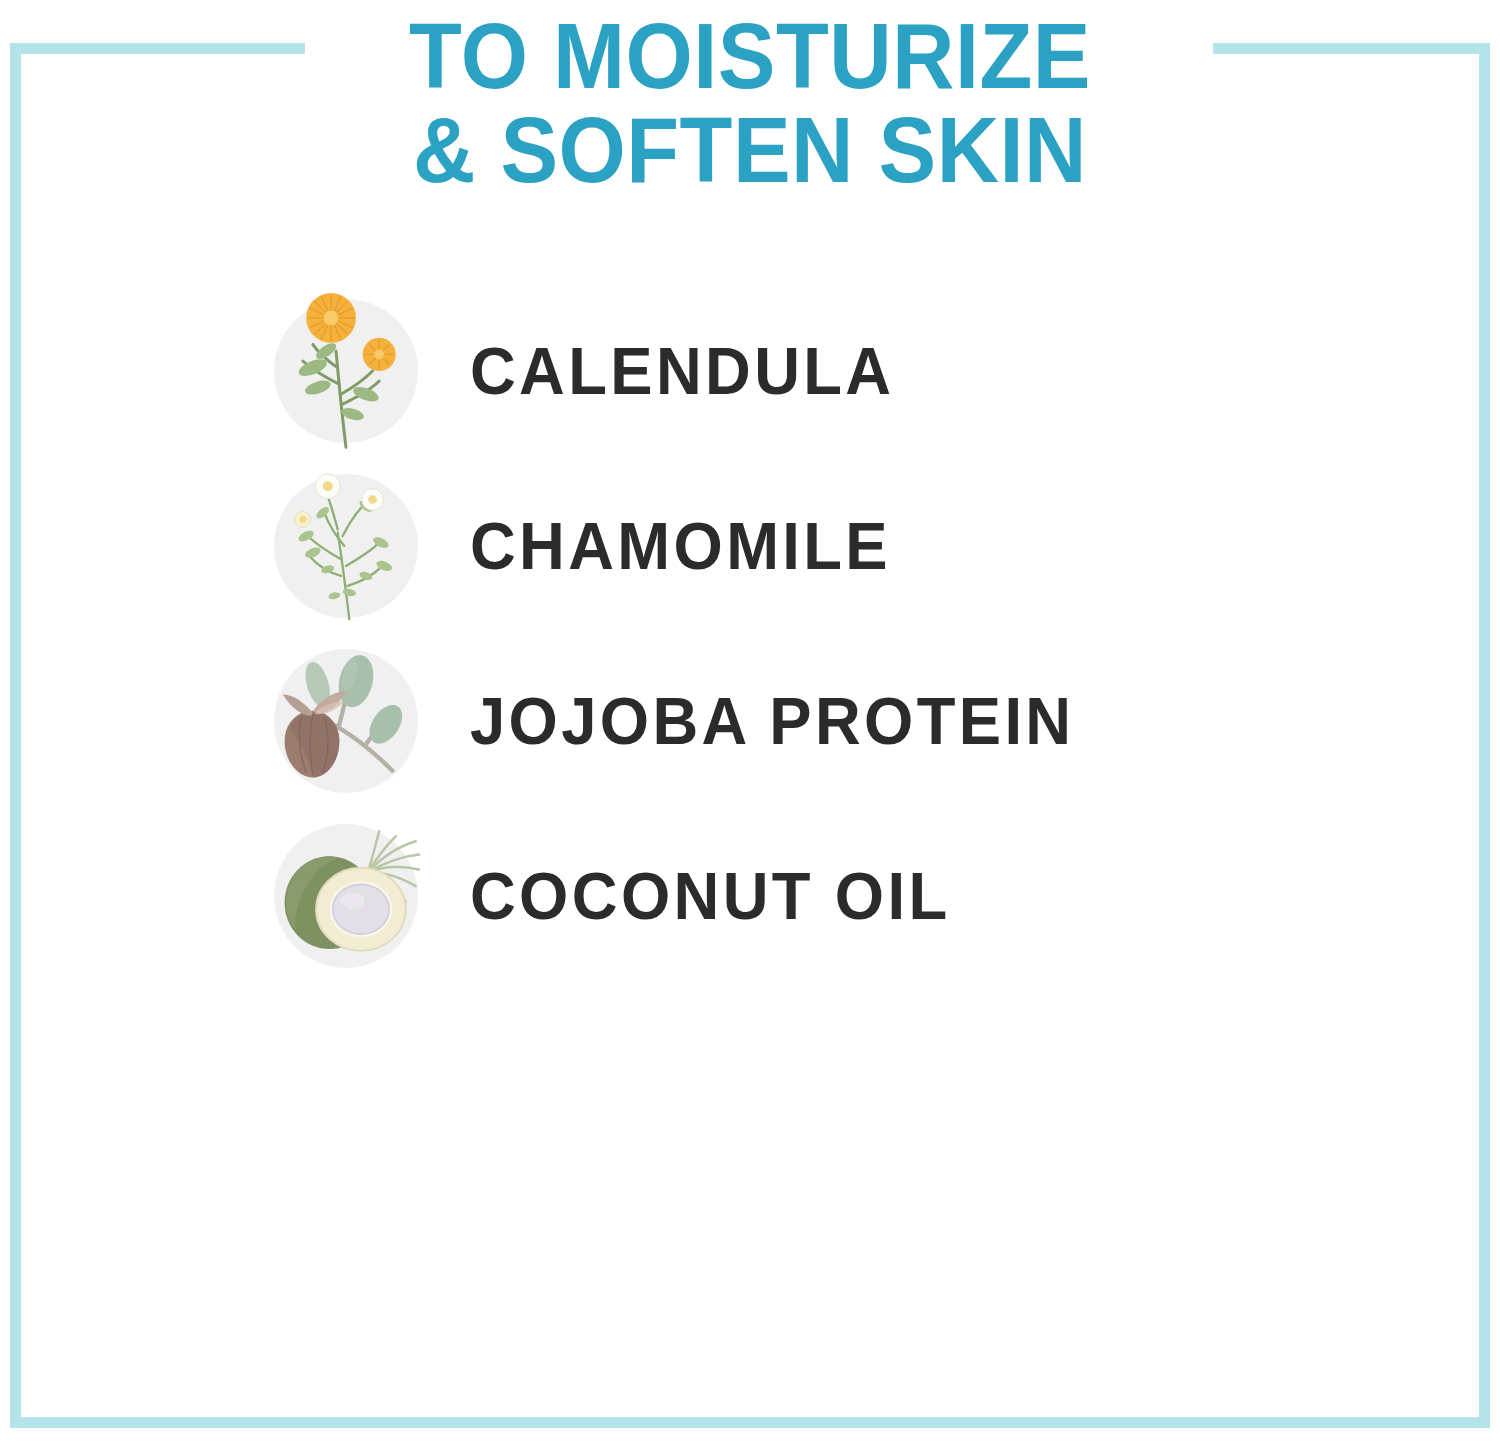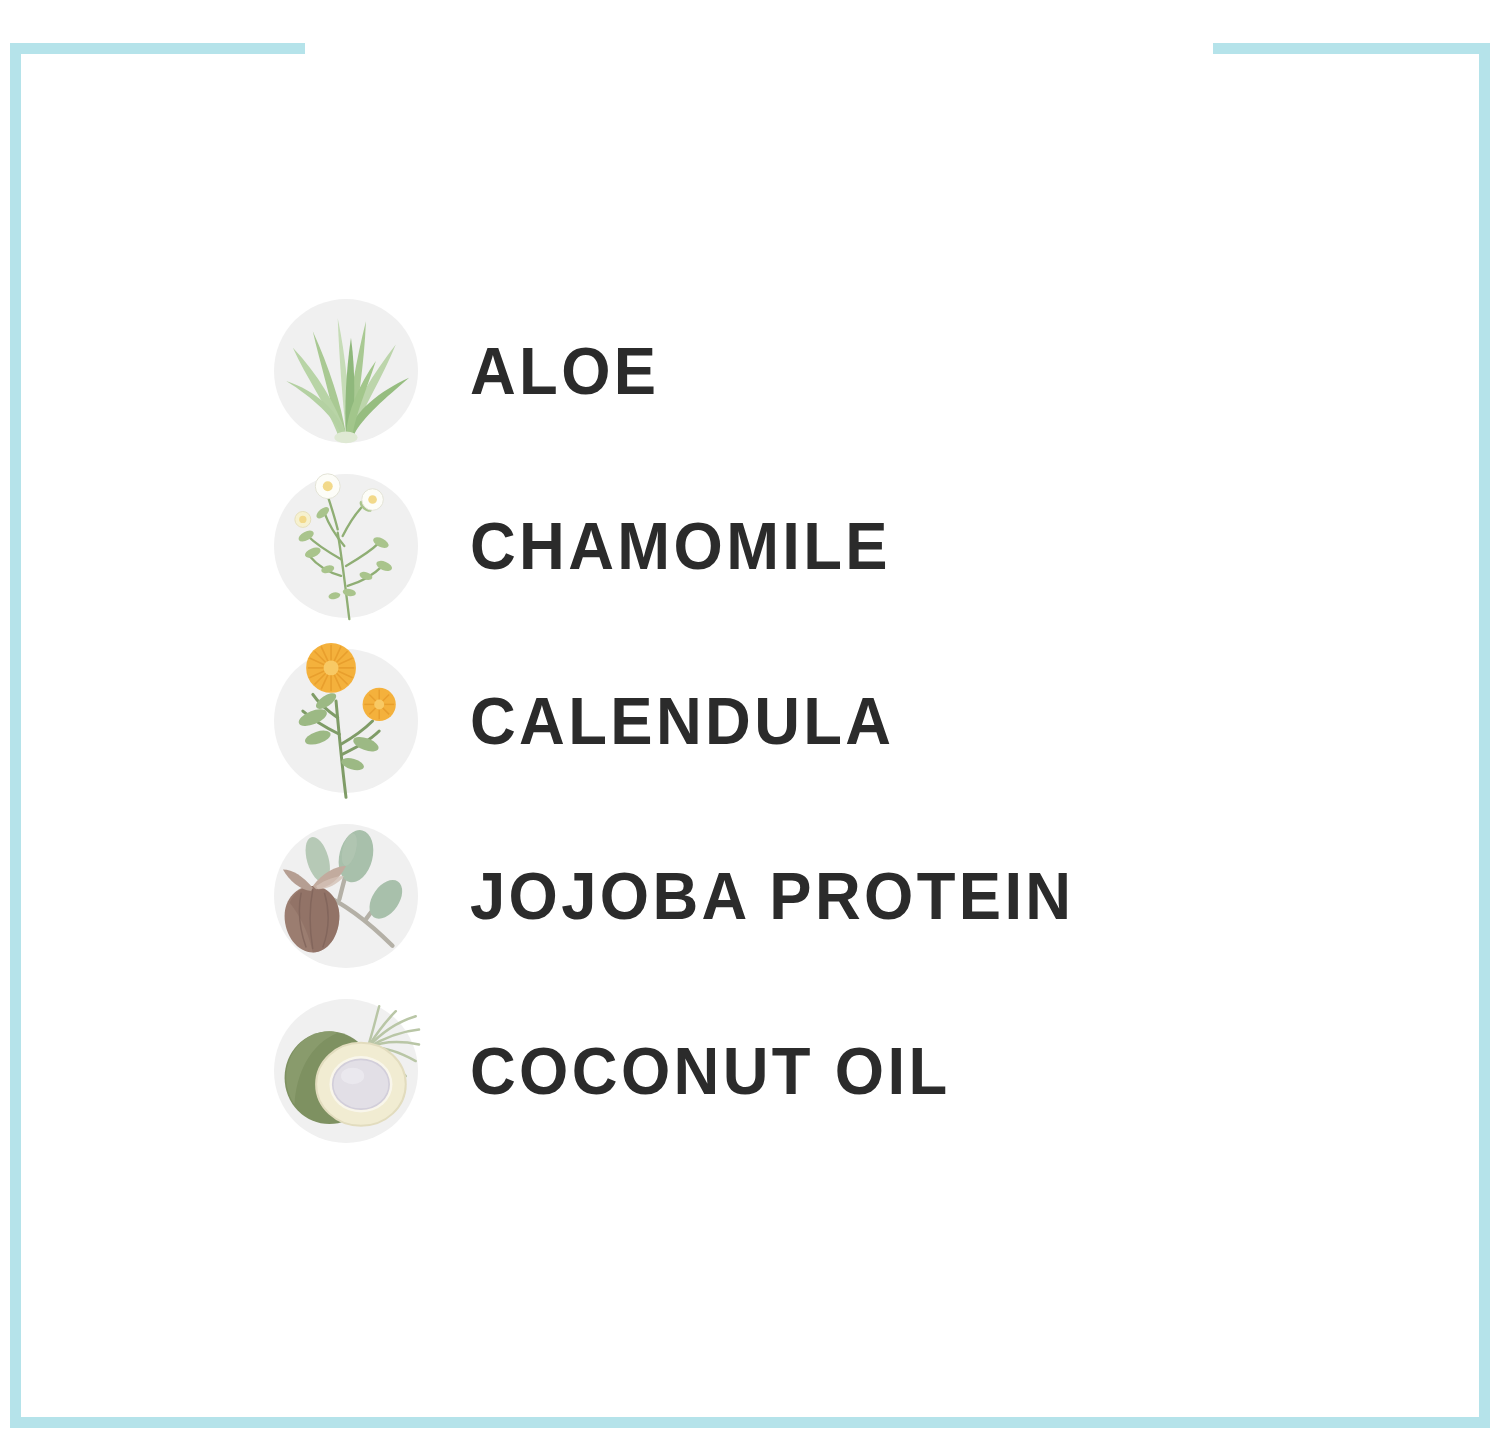--- a/index.html
+++ b/index.html
@@ -110,41 +110,74 @@
 <body>
 
 <div class="page">
 
   <div class="frame-top-left"></div>
   <div class="frame-top-right"></div>
   <div class="frame-left"></div>
   <div class="frame-right"></div>
   <div class="frame-bottom"></div>
 
+  <div class="title">
+    <span class="title-line title-line-1">TO MOISTURIZE</span>
+    <span class="title-line title-line-2">&amp; SOFTEN SKIN</span>
+  </div>
 
   <div class="ingredient-list">
 
-    <div class="ingredient-row">
-      <div class="icon-badge">
-        <svg viewBox="0 0 100 100" aria-hidden="true">
-          <g fill="none" stroke="none">
-            <path d="M50 88 C47 70 40 48 30 26 C34 44 41 66 45 88 Z" fill="#a9c993"></path>
-            <path d="M50 88 C44 70 33 52 18 36 C26 54 38 70 45 88 Z" fill="#b8d4a6"></path>
-            <path d="M50 88 C48 68 46 44 45 18 C50 42 52 66 53 88 Z" fill="#c6dcb7"></path>
-            <path d="M50 88 C52 68 56 44 62 20 C61 46 57 68 55 88 Z" fill="#a9c993"></path>
-            <path d="M50 88 C55 70 66 52 80 34 C72 54 60 72 55 88 Z" fill="#bcd5ab"></path>
-            <path d="M50 88 C56 74 70 62 88 54 C74 66 60 78 55 88 Z" fill="#96bd80"></path>
-            <path d="M50 88 C45 74 32 62 14 56 C30 66 43 78 47 88 Z" fill="#b4d1a2"></path>
-            <path d="M50 88 C49 72 50 50 53 30 C56 52 55 72 54 88 Z" fill="#8fb87c"></path>
-            <path d="M50 88 C51 74 58 58 68 44 C62 62 56 76 54 88 Z" fill="#a2c68b"></path>
-            <ellipse cx="50" cy="90" rx="7" ry="3.5" fill="#dfe9d4"></ellipse>
-          </g>
-        </svg>
-      </div>
-      <div class="ingredient-label">ALOE</div>
+
+    <div class="ingredient-row">
+      <div class="icon-badge">
+        <svg viewBox="0 0 100 100" aria-hidden="true">
+          <g stroke="#7f9c67" stroke-width="1.8" fill="none" stroke-linecap="round">
+            <path d="M50 96 C48 80 46 60 44 38"></path>
+            <path d="M46 58 C38 54 31 50 24 44"></path>
+            <path d="M48 70 C56 66 64 62 70 56"></path>
+            <path d="M47 64 C54 60 60 56 66 50"></path>
+            <path d="M45 48 C39 44 34 40 30 34"></path>
+          </g>
+          <g fill="#9cb984">
+            <ellipse cx="30" cy="48" rx="9" ry="4" transform="rotate(-22 30 48)"></ellipse>
+            <ellipse cx="33" cy="60" rx="8" ry="3.6" transform="rotate(-18 33 60)"></ellipse>
+            <ellipse cx="62" cy="64" rx="8" ry="3.6" transform="rotate(20 62 64)"></ellipse>
+            <ellipse cx="38" cy="38" rx="7" ry="3.2" transform="rotate(-34 38 38)"></ellipse>
+            <ellipse cx="54" cy="76" rx="7" ry="3.2" transform="rotate(16 54 76)"></ellipse>
+          </g>
+
+          <g>
+            <circle cx="41" cy="18" r="15" fill="#f4b13c"></circle>
+            <g stroke="#e79c2b" stroke-width="1" opacity="0.85">
+              <line x1="41" y1="4" x2="41" y2="32"></line>
+              <line x1="27" y1="18" x2="55" y2="18"></line>
+              <line x1="31" y1="8" x2="51" y2="28"></line>
+              <line x1="51" y1="8" x2="31" y2="28"></line>
+              <line x1="35" y1="5" x2="47" y2="31"></line>
+              <line x1="47" y1="5" x2="35" y2="31"></line>
+              <line x1="28" y1="12" x2="54" y2="24"></line>
+              <line x1="28" y1="24" x2="54" y2="12"></line>
+            </g>
+            <circle cx="41" cy="18" r="4.5" fill="#f8c964"></circle>
+          </g>
+
+          <g>
+            <circle cx="70" cy="40" r="10" fill="#f4b13c"></circle>
+            <g stroke="#e79c2b" stroke-width="0.9" opacity="0.85">
+              <line x1="70" y1="31" x2="70" y2="49"></line>
+              <line x1="61" y1="40" x2="79" y2="40"></line>
+              <line x1="64" y1="34" x2="76" y2="46"></line>
+              <line x1="76" y1="34" x2="64" y2="46"></line>
+            </g>
+            <circle cx="70" cy="40" r="3" fill="#f8c964"></circle>
+          </g>
+        </svg>
+      </div>
+      <div class="ingredient-label">CALENDULA</div>
     </div>
 
     <div class="ingredient-row">
       <div class="icon-badge">
         <svg viewBox="0 0 100 100" aria-hidden="true">
           <g stroke="#8fae74" stroke-width="1.4" fill="none" stroke-linecap="round">
             <path d="M52 94 C50 78 48 60 45 42"></path>
             <path d="M47 58 C40 54 33 50 27 44"></path>
             <path d="M47 68 C40 66 33 62 28 56"></path>
             <path d="M49 50 C44 44 40 38 37 30"></path>
@@ -181,68 +214,20 @@
             </g>
           </g>
         </svg>
       </div>
       <div class="ingredient-label">CHAMOMILE</div>
     </div>
 
     <div class="ingredient-row">
       <div class="icon-badge">
         <svg viewBox="0 0 100 100" aria-hidden="true">
-          <g stroke="#7f9c67" stroke-width="1.8" fill="none" stroke-linecap="round">
-            <path d="M50 96 C48 80 46 60 44 38"></path>
-            <path d="M46 58 C38 54 31 50 24 44"></path>
-            <path d="M48 70 C56 66 64 62 70 56"></path>
-            <path d="M47 64 C54 60 60 56 66 50"></path>
-            <path d="M45 48 C39 44 34 40 30 34"></path>
-          </g>
-          <g fill="#9cb984">
-            <ellipse cx="30" cy="48" rx="9" ry="4" transform="rotate(-22 30 48)"></ellipse>
-            <ellipse cx="33" cy="60" rx="8" ry="3.6" transform="rotate(-18 33 60)"></ellipse>
-            <ellipse cx="62" cy="64" rx="8" ry="3.6" transform="rotate(20 62 64)"></ellipse>
-            <ellipse cx="38" cy="38" rx="7" ry="3.2" transform="rotate(-34 38 38)"></ellipse>
-            <ellipse cx="54" cy="76" rx="7" ry="3.2" transform="rotate(16 54 76)"></ellipse>
-          </g>
-
-          <g>
-            <circle cx="41" cy="18" r="15" fill="#f4b13c"></circle>
-            <g stroke="#e79c2b" stroke-width="1" opacity="0.85">
-              <line x1="41" y1="4" x2="41" y2="32"></line>
-              <line x1="27" y1="18" x2="55" y2="18"></line>
-              <line x1="31" y1="8" x2="51" y2="28"></line>
-              <line x1="51" y1="8" x2="31" y2="28"></line>
-              <line x1="35" y1="5" x2="47" y2="31"></line>
-              <line x1="47" y1="5" x2="35" y2="31"></line>
-              <line x1="28" y1="12" x2="54" y2="24"></line>
-              <line x1="28" y1="24" x2="54" y2="12"></line>
-            </g>
-            <circle cx="41" cy="18" r="4.5" fill="#f8c964"></circle>
-          </g>
-
-          <g>
-            <circle cx="70" cy="40" r="10" fill="#f4b13c"></circle>
-            <g stroke="#e79c2b" stroke-width="0.9" opacity="0.85">
-              <line x1="70" y1="31" x2="70" y2="49"></line>
-              <line x1="61" y1="40" x2="79" y2="40"></line>
-              <line x1="64" y1="34" x2="76" y2="46"></line>
-              <line x1="76" y1="34" x2="64" y2="46"></line>
-            </g>
-            <circle cx="70" cy="40" r="3" fill="#f8c964"></circle>
-          </g>
-        </svg>
-      </div>
-      <div class="ingredient-label">CALENDULA</div>
-    </div>
-
-    <div class="ingredient-row">
-      <div class="icon-badge">
-        <svg viewBox="0 0 100 100" aria-hidden="true">
 
           <g stroke="#b4b0a6" stroke-width="2.6" fill="none" stroke-linecap="round">
             <path d="M34 48 C48 54 62 64 78 80"></path>
             <path d="M46 52 C48 44 50 36 52 30"></path>
             <path d="M62 64 C66 58 70 54 74 50"></path>
           </g>
 
           <g>
             <ellipse cx="56" cy="26" rx="10" ry="16" transform="rotate(14 56 26)" fill="#a8c0ab"></ellipse>
             <ellipse cx="33" cy="28" rx="6.5" ry="14" transform="rotate(-16 33 28)" fill="#b6c9b6"></ellipse>

